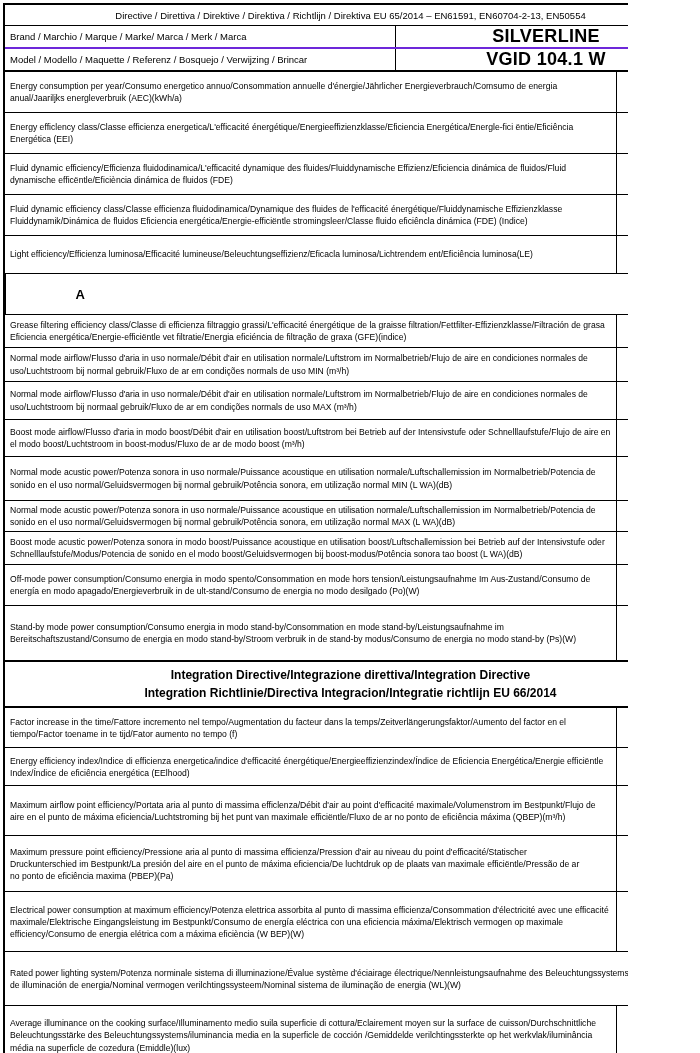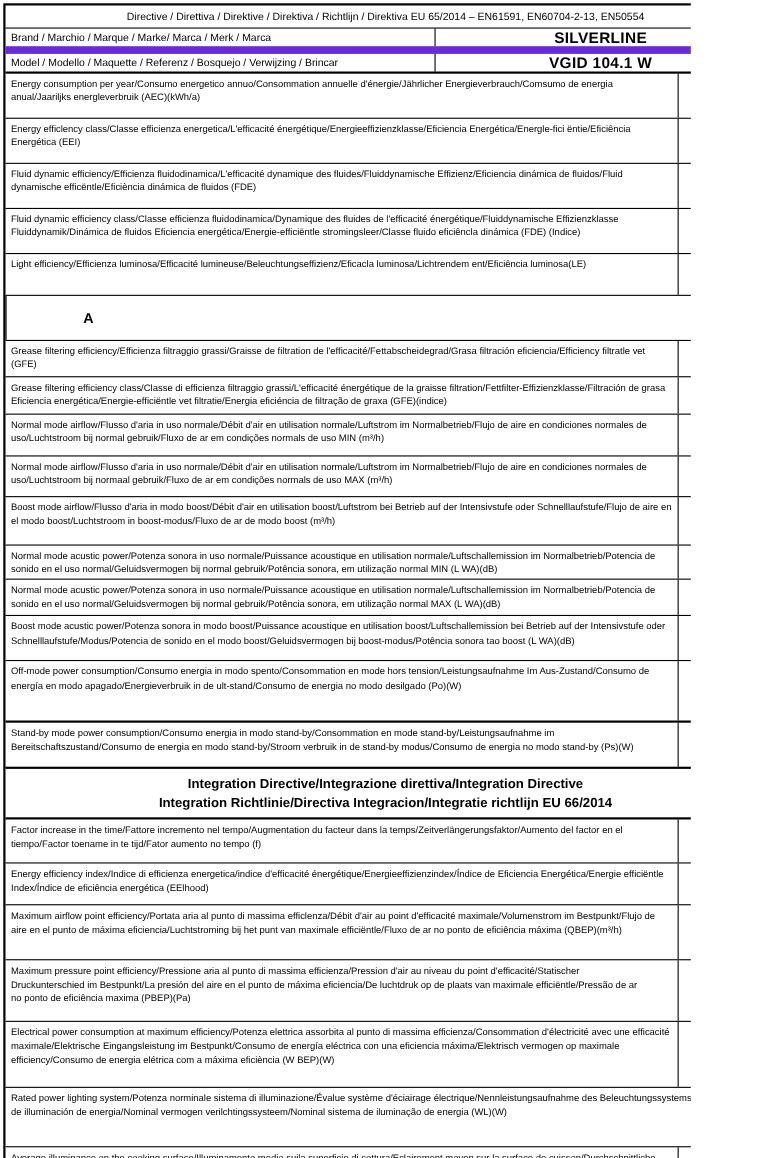--- a/index.html
+++ b/index.html
@@ -23,45 +23,45 @@
 
   
   .directive-row {
     border-bottom: 1px solid #000;
     min-height: 21px;
     align-items: center; justify-content: center;
     text-align: center;
     font-size: 9.5px;
     padding: 2px 4px;
   }
-  .id-row { border-bottom: 7px solid #6d28d9; min-height: 18px; }
+  .id-row { border-bottom: 2px solid #6d28d9; min-height: 18px; }
   .id-row.last { border-bottom: 2px solid #000; }
   .id-label {
     width: 390px;
     padding: 2px 5px;
     font-size: 9.5px;
     display: flex; align-items: center;
   }
   .id-value {
     flex: 1;
     border-left: 1px solid #000;
     display: flex; align-items: center; justify-content: center;
     font-weight: bold;
-    font-size: 14px;
+    font-size: 18px;
     letter-spacing: 0.3px;
   }
 
   
   .data-row { border-bottom: 1px solid #000; min-height: 41px; }
   .label-cell {
     flex: 1;
     padding: 3px 5px;
     font-size: 8.6px;
     line-height: 1.42;
-    display: flex; 
+    display: flex; align-items: center;
   }
   .value-cell {
     width: 80px;
     border-left: 1px solid #000;
     display: flex; align-items: center; justify-content: flex-end;
     font-weight: bold;
     font-size: 13px;
   }
 
   #main-rows .data-row:nth-of-type(5)  { min-height: 38px; }
@@ -158,28 +158,20 @@
             <span>33</span>
           </div>
         </div>
 
         <div class="row data-row">
           <div class="value-cell">
             <span>A</span>
           </div>
         </div>
 
-        <div class="row data-row">
-          <div class="label-cell">
-            <span>Grease filtering efficiency/Efficienza filtraggio grassi/Graisse de filtration de l'efficacité/Fettabscheidegrad/Grasa filtración eficiencia/Efficiency filtratle vet (GFE)</span>
-          </div>
-          <div class="value-cell">
-            <span>76,1</span>
-          </div>
-        </div>
 
         <div class="row data-row">
           <div class="label-cell">
             <span>Grease filtering efficiency class/Classe di efficienza filtraggio grassi/L'efficacité énergétique de la graisse filtration/Fettfilter-Effizienzklasse/Filtración de grasa Eficiencia energética/Energie-efficiëntle vet filtratie/Energia eficiéncia de filtração de graxa (GFE)(indice)</span>
           </div>
           <div class="value-cell">
             <span>C</span>
           </div>
         </div>
 

